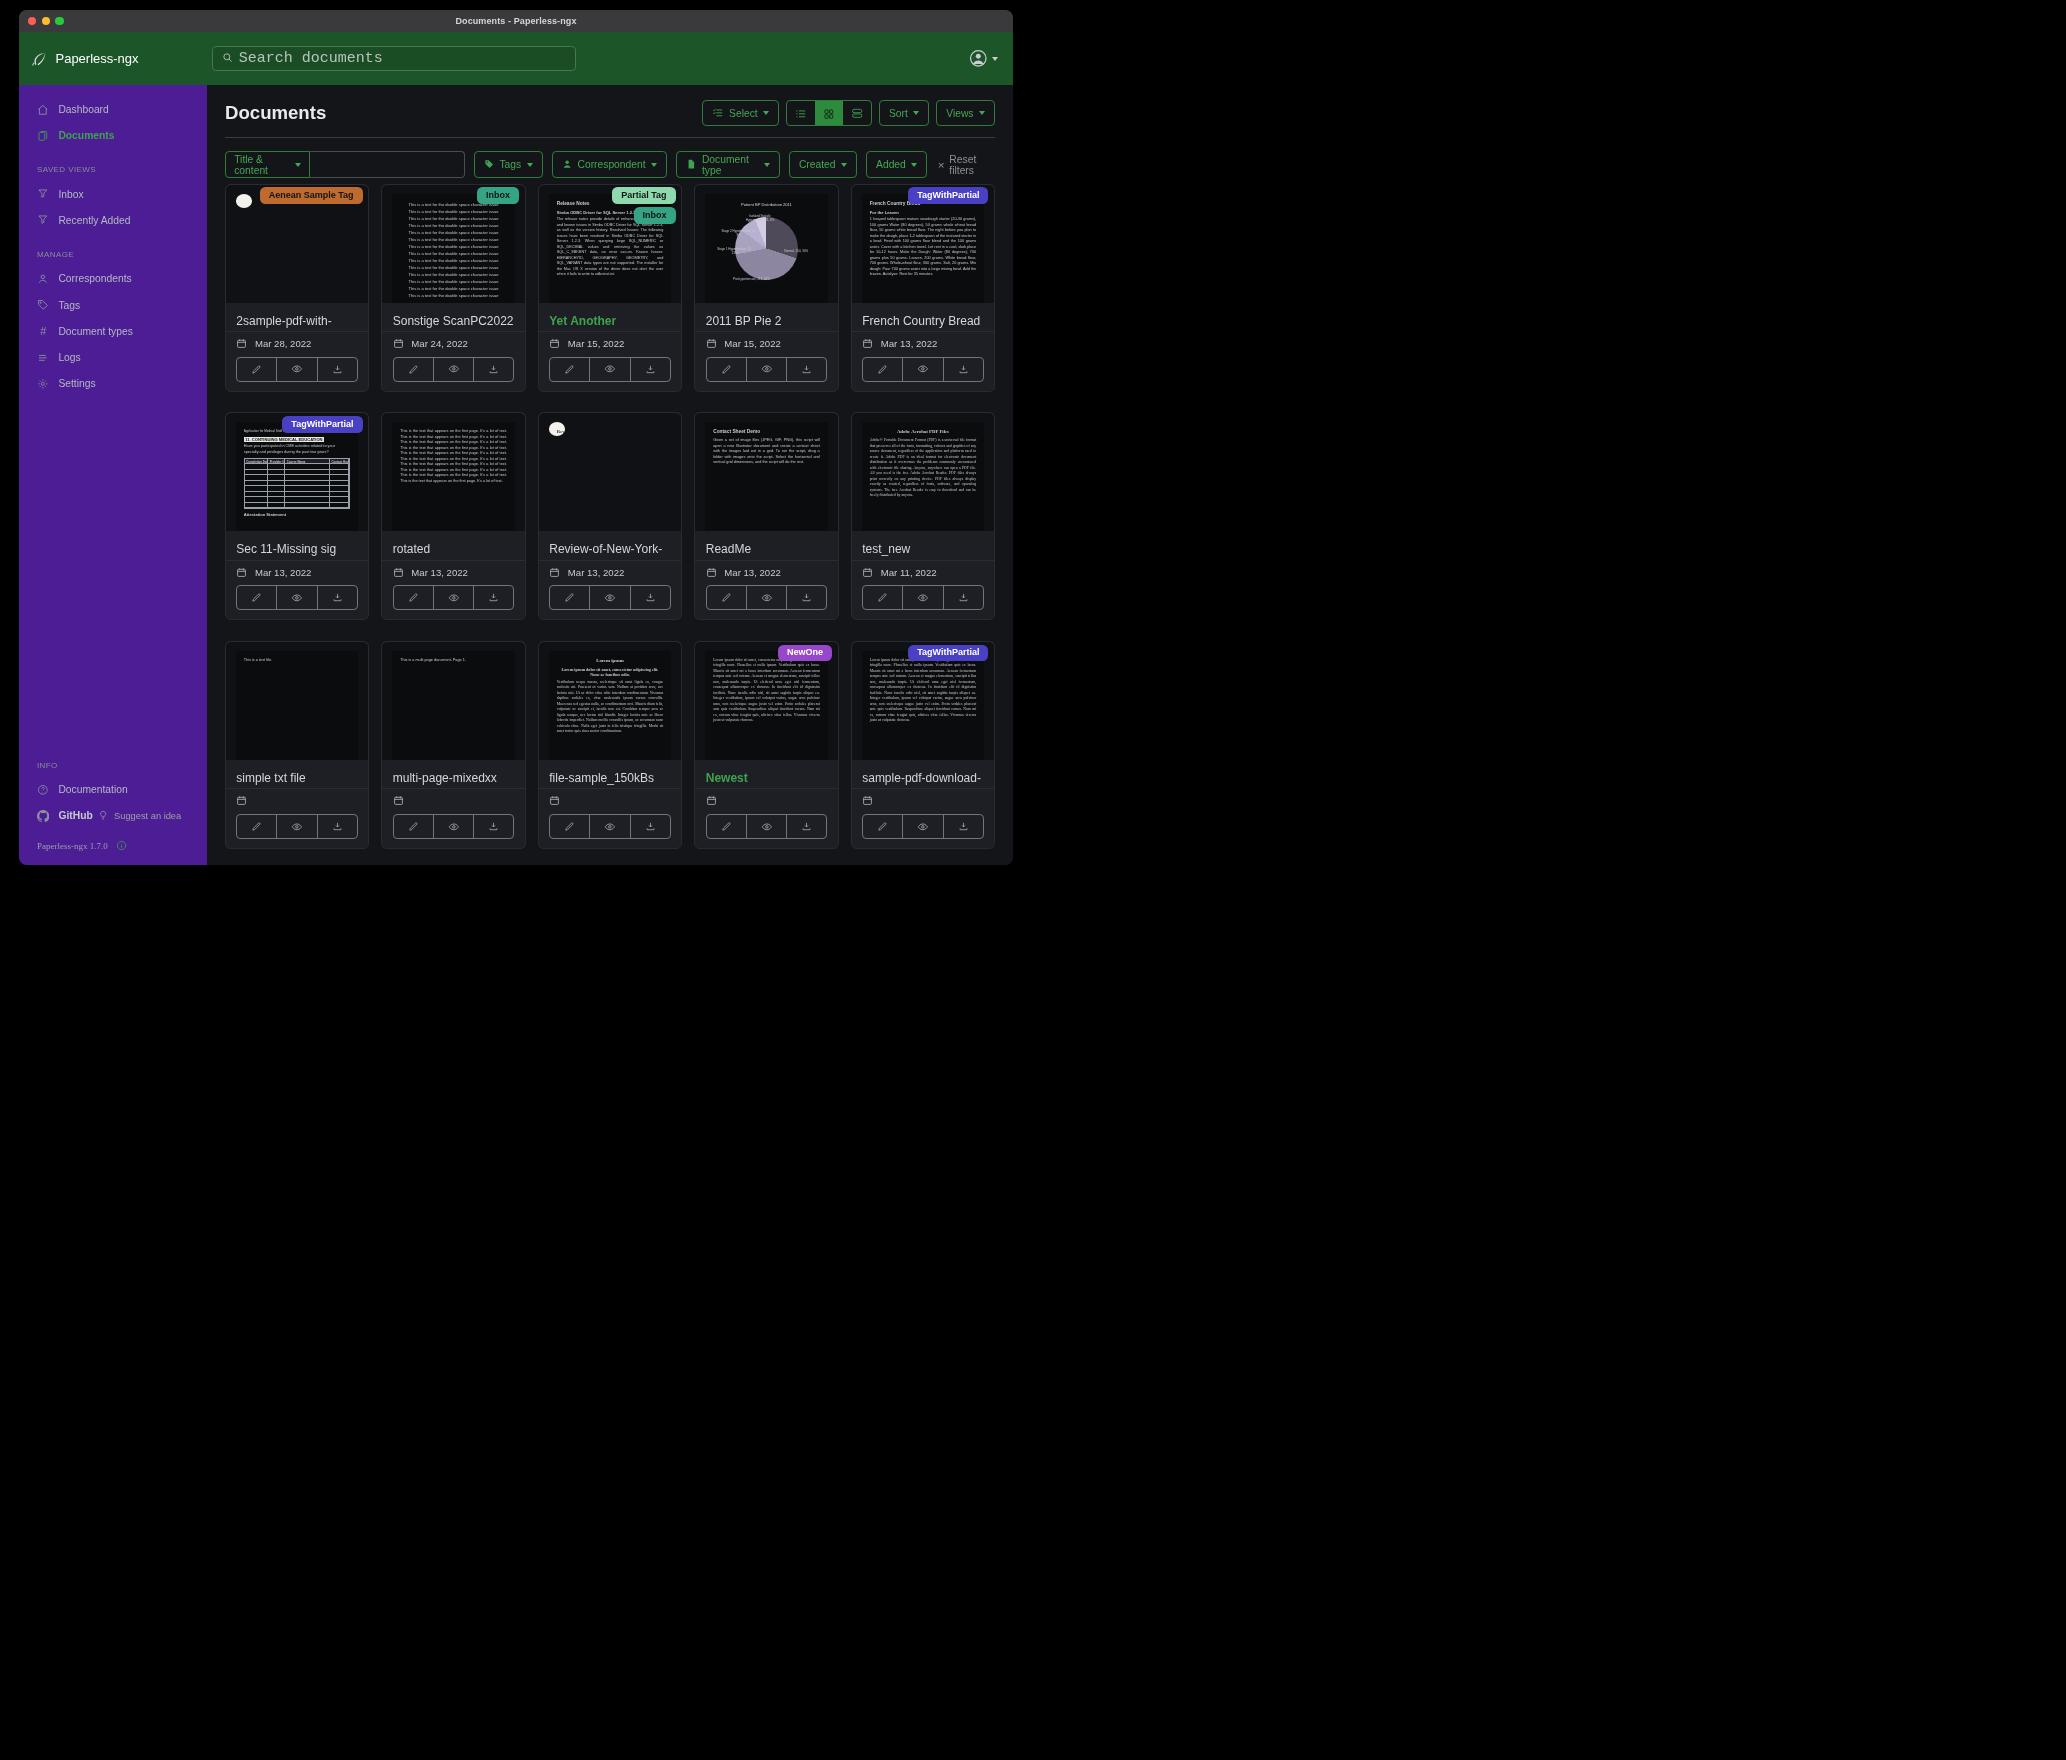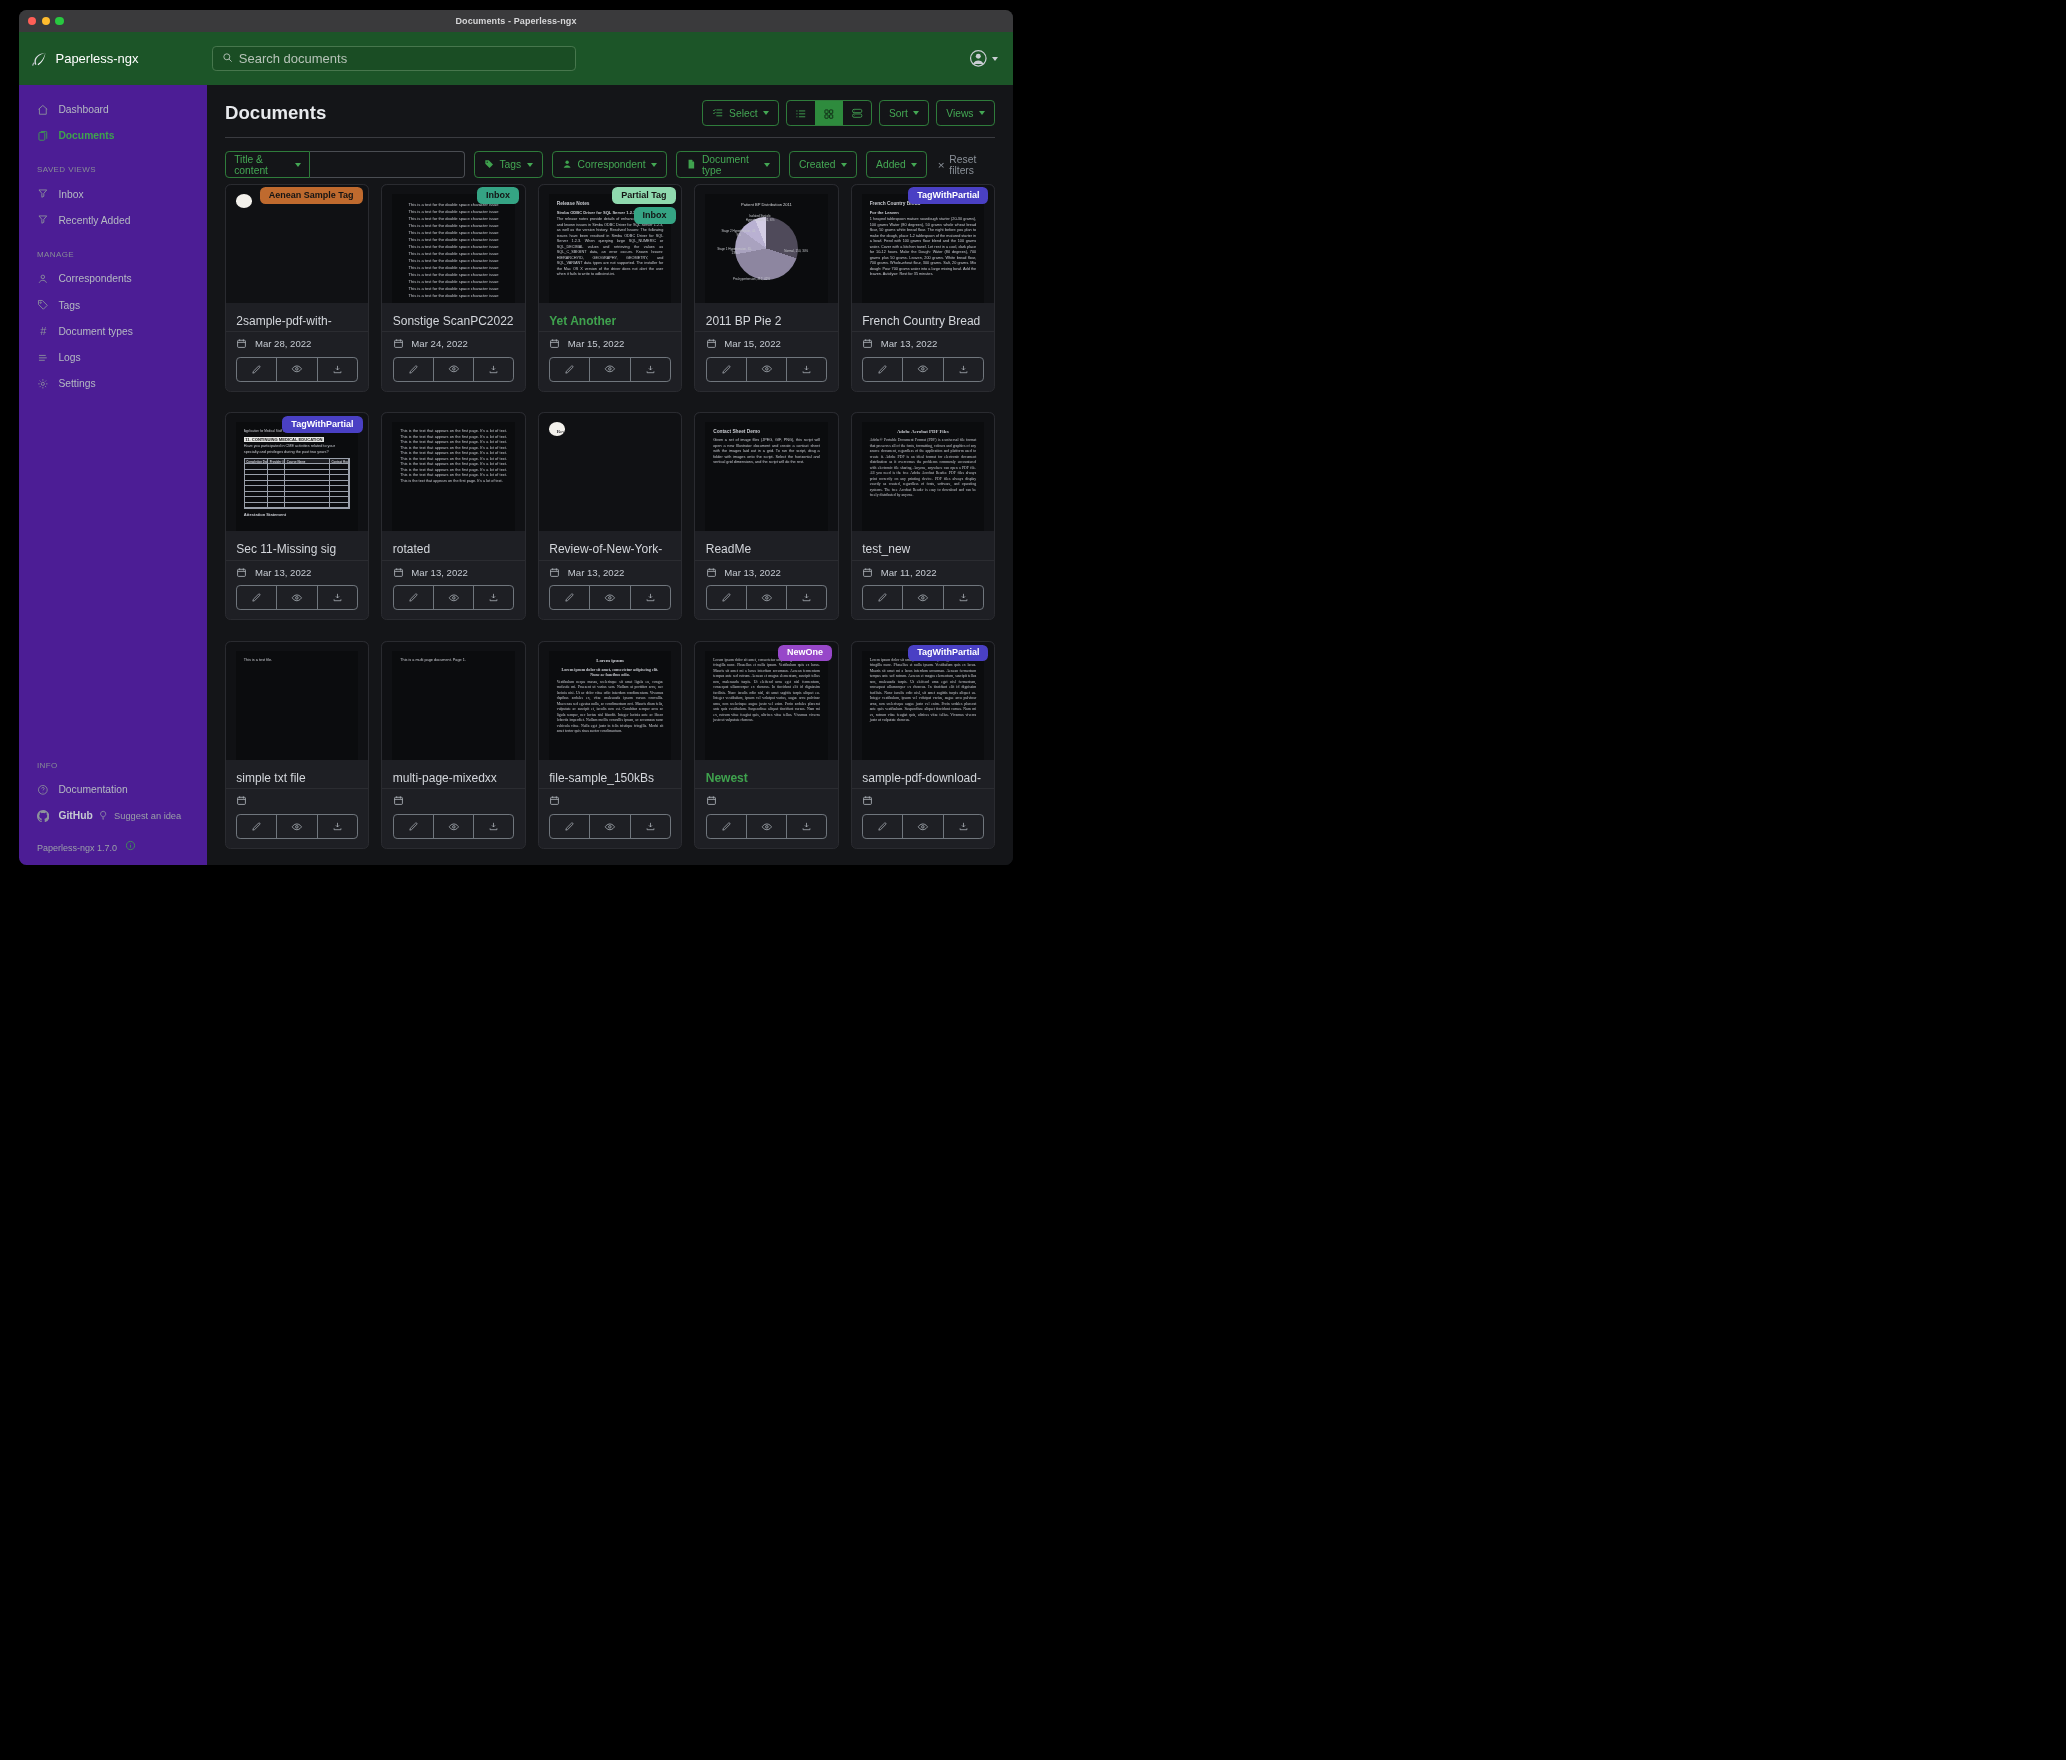--- a/index.html
+++ b/index.html
@@ -14,37 +14,37 @@
   .lights { position:absolute; left:9px; top:0; height:100%; display:flex; align-items:center; gap:5.5px; }
   .light { width:8.2px; height:8.2px; border-radius:50%; }
   .light.red{ background:#ff5f57; } .light.yellow{ background:#febc2e; } .light.green{ background:#28c840; }
   .tb-title { color:#d6d6d8; font-size:9px; font-weight:700; letter-spacing:0.1px; }
   
   .navbar { height:53px; flex:0 0 53px; background:#1c5528; display:flex; align-items:center; padding:0 15px 0 12.4px; }
   .brand { display:flex; align-items:center; gap:7.6px; width:181px; color:#fff; font-size:13px; }
   .brand svg { display:block; }
   .search { display:flex; align-items:center; gap:6.2px; width:364px; height:25.4px; border:0.7px solid #47774d;
             background:#1a4d24; border-radius:4.1px; padding:0 8.2px; color:#c2cfc4; }
-  .search input { flex:1; background:transparent; border:none; outline:none; color:#dfe7e0; font-size:13px; font-family:Liberation Sans, sans-serif; }
+  .search input { flex:1; background:transparent; border:none; outline:none; color:#dfe7e0; font-size:15px; font-family:Liberation Mono, monospace; }
   .search input::placeholder { color:#b7c4b9; }
   .nav-user { margin-left:auto; display:flex; align-items:center; gap:4.8px; color:#c9cdd3; }
   
   .app { flex:1; min-height:0; display:flex; background:#141518; }
   
   .sidebar { width:188px; flex:0 0 188px; background:#4c1d95; display:flex; flex-direction:column; padding:11px 0 6.9px; color:#b9bec6; overflow:hidden; }
   .nav-item { display:flex; align-items:center; gap:9px; padding:6.9px 18px; font-size:10.3px; color:#b4bac2; cursor:default; }
   .nav-item .nicon { width:12.4px; height:12.4px; display:flex; align-items:center; justify-content:center; color:#8d939b; flex:0 0 12.4px; }
   .nav-item.active { color:#3fa24e; font-weight:700; }
   .nav-item.active .nicon { color:#3fa24e; }
   .section-label { padding:16.5px 18px 6.9px; font-size:8px; letter-spacing:0.4px; color:#878d96; font-weight:400; }
   .sb-spacer { flex:1; }
   .sb-row2 { display:flex; align-items:center; }
   .sb-row2 .nav-item { padding-right:5.5px; }
   .suggest { display:flex; align-items:center; gap:5.5px; font-size:9.3px; color:#9aa0a8; padding:6.9px 0; }
-  .version { display:flex; align-items:flex-end; gap:8.2px; padding:11px 18px 5.5px; font-size:9px; color:#9aa0a8; }
+  .version { display:flex; align-items:center; gap:8.2px; padding:11px 18px 5.5px; font-size:9px; color:#9aa0a8;font-family:Liberation Serif, serif; }
   
   .main { flex:1; min-width:0; padding:8.2px 18px 0 18px; position:relative; overflow:hidden; }
   .main-header { display:flex; align-items:center; justify-content:space-between; padding:6.9px 0 11px; border-bottom:0.7px solid #3a3b40; }
   .page-title { color:#e8eaed; font-size:18.6px; font-weight:700; }
   .toolbar { display:flex; gap:6.9px; align-items:center; }
   .btn-g { display:flex; align-items:center; gap:5.5px; height:26px; padding:0 9px; border:0.7px solid #2f7c3b;
            border-radius:4.1px; color:#44a854; font-size:10.3px; background:transparent; cursor:default; }
   .caret { width:0; height:0; border-left:3.4px solid transparent; border-right:3.4px solid transparent; border-top:4.1px solid currentColor; display:inline-block; }
   .segmented { display:flex; border:0.7px solid #2f7c3b; border-radius:4.1px; overflow:hidden; height:26px; }
   .seg { width:28px; display:flex; align-items:center; justify-content:center; color:#44a854; }

